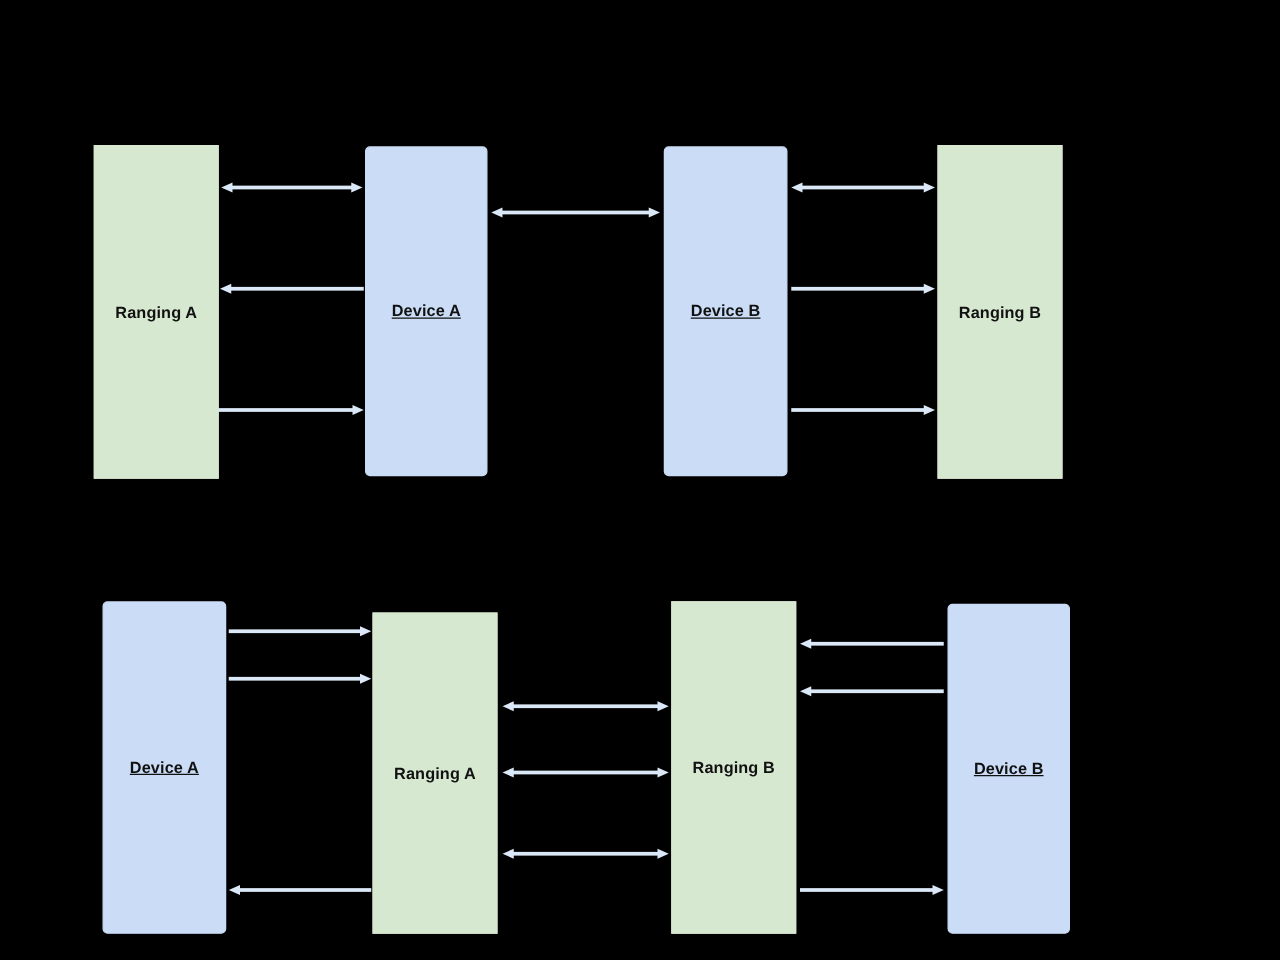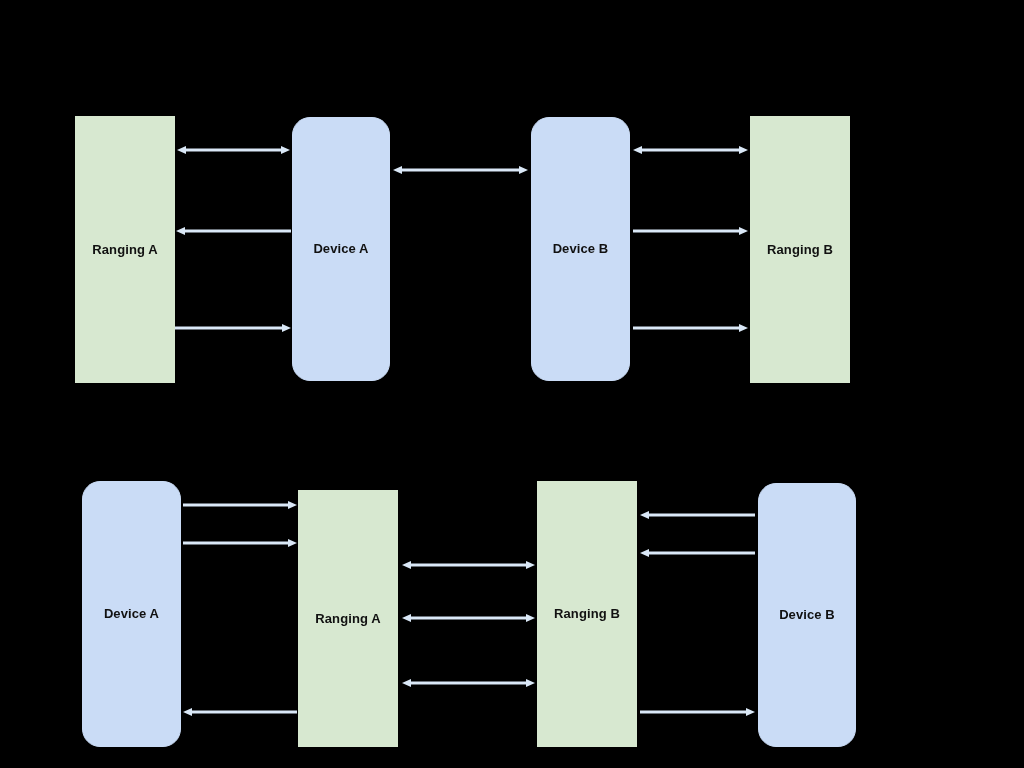--- a/index.html
+++ b/index.html
@@ -35,21 +35,22 @@
     letter-spacing: 0.1px;
   }
   .node.green {
     background: #d7e8d0;
     border: 1px solid #d7e8d0;
     border-radius: 0;
   }
   .node.blue {
     background: #cadcf6;
     border: 1px solid #cadcf6;
-    border-radius: 18px;
+    border-radius: 4px;
+    text-decoration: underline;
   }
   .node-label {
     pointer-events: none;
     user-select: none;
   }
   .edge {
     position: absolute;
     pointer-events: none;
   }
   .edge svg {

